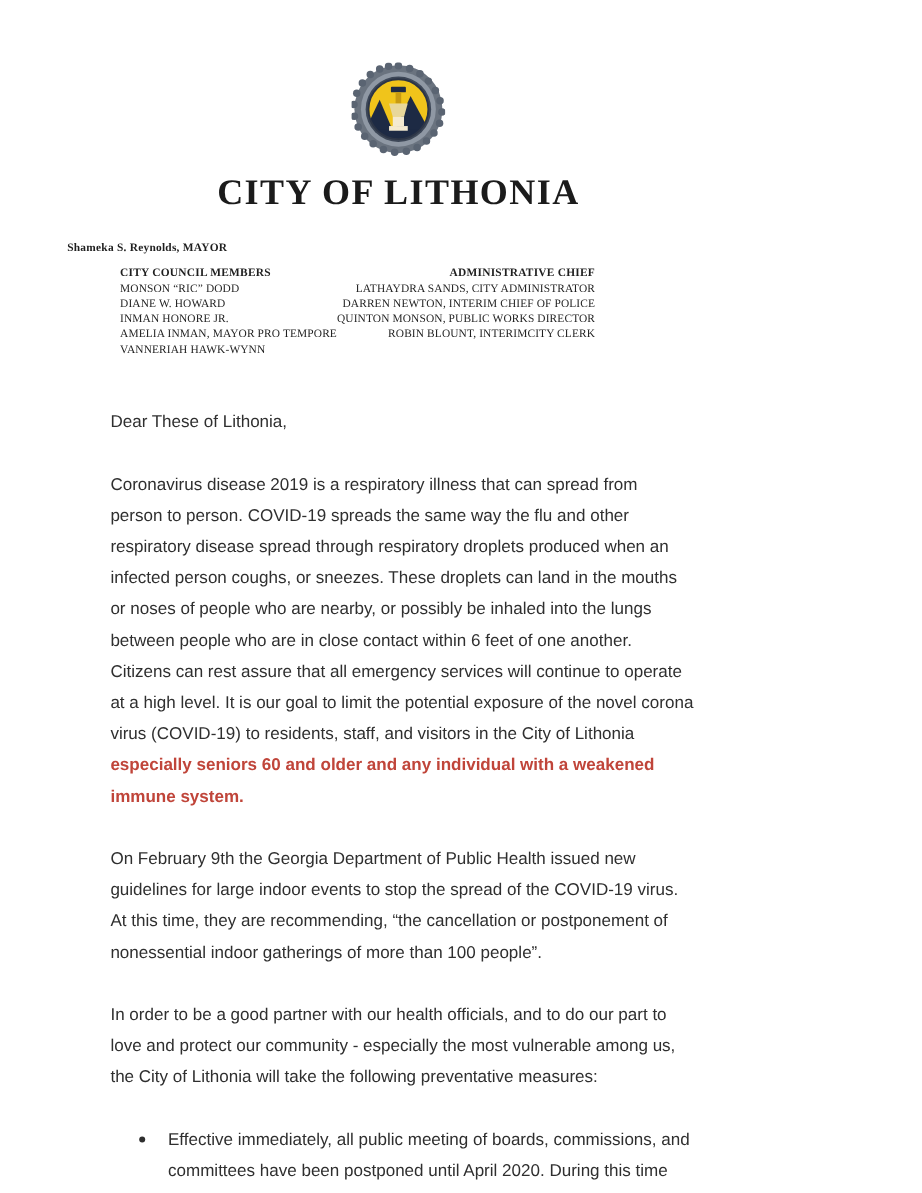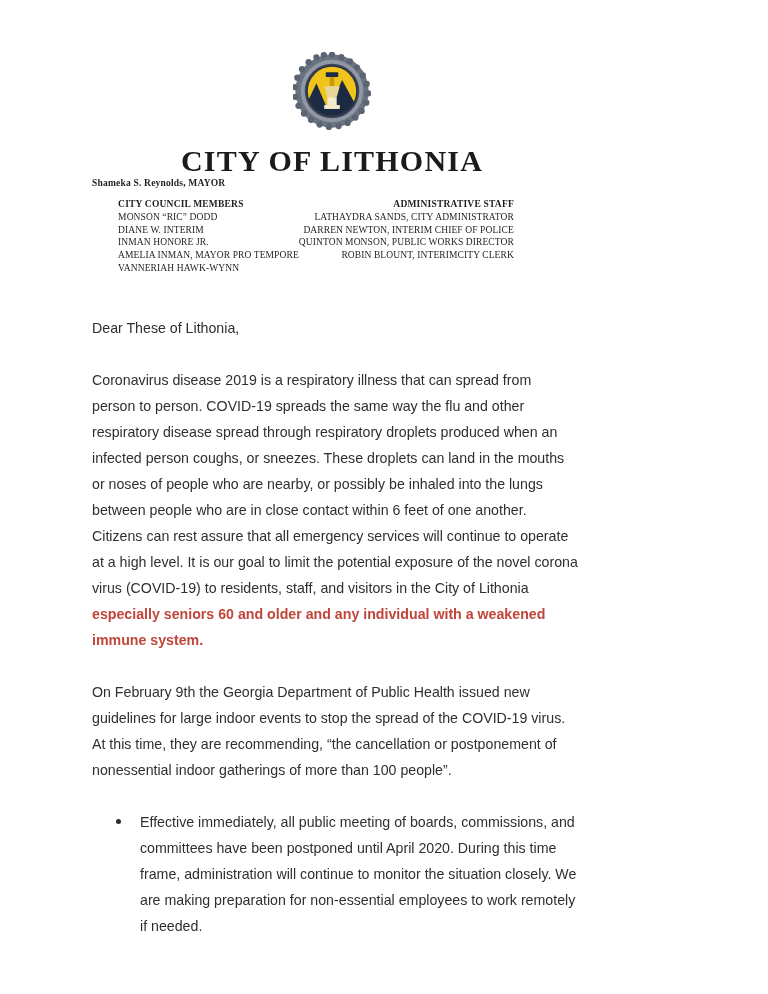--- a/index.html
+++ b/index.html
@@ -47,21 +47,22 @@
     font-weight: bold;
     font-size: 30px;
     letter-spacing: 1.2px;
     color: #1b1b1b;
     margin-top: 14px;
   }
 
   
   .officials {
     position: relative;
-    padding-left: 92px;
+    margin-top: 24px;
+    padding-left: 56px;
     padding-right: 124px;
     font-family: "Liberation Serif", "DejaVu Serif", serif;
     color: #1f1f1f;
   }
 
   .mayor-line {
     font-size: 9.5px;
     font-weight: bold;
     letter-spacing: 0.2px;
     margin-bottom: 10px;
@@ -211,46 +212,47 @@
 
   <div class="officials">
 
     <div class="mayor-line">Shameka S. Reynolds, MAYOR</div>
 
     <div class="officials-cols">
 
       <div class="council-col">
         <div class="col-heading">CITY COUNCIL MEMBERS</div>
         <div class="col-item">MONSON “RIC” DODD</div>
-        <div class="col-item">DIANE W. INTERIM</div>
+        <div class="col-item">DIANE W. HOWARD</div>
         <div class="col-item">INMAN HONORE JR.</div>
         <div class="col-item">AMELIA INMAN, MAYOR PRO TEMPORE</div>
         <div class="col-item">VANNERIAH HAWK-WYNN</div>
       </div>
 
       <div class="admin-col">
-        <div class="col-heading">ADMINISTRATIVE STAFF</div>
+        <div class="col-heading">ADMINISTRATIVE CHIEF</div>
         <div class="col-item">LATHAYDRA SANDS, CITY ADMINISTRATOR</div>
         <div class="col-item">DARREN NEWTON, INTERIM CHIEF OF POLICE</div>
         <div class="col-item">QUINTON MONSON, PUBLIC WORKS DIRECTOR</div>
         <div class="col-item">ROBIN BLOUNT, INTERIMCITY CLERK</div>
       </div>
 
     </div>
   </div>
 
   <div class="letter">
 
 
     <p class="salutation">Dear These of Lithonia,</p>
 
     <p><span>Coronavirus disease 2019 is a respiratory illness that can spread from person to person. COVID-19 spreads the same way the flu and other respiratory disease spread through respiratory droplets produced when an infected person coughs, or sneezes. These droplets can land in the mouths or noses of people who are nearby, or possibly be inhaled into the lungs between people who are in close contact within 6 feet of one another. Citizens can rest assure that all emergency services will continue to operate at a high level. It is our goal to limit the potential exposure of the novel corona virus (COVID-19) to residents, staff, and visitors in the City of Lithonia </span><span class="highlight-red">especially seniors 60 and older and any individual with a weakened immune system.</span></p>
 
     <p>On February 9th the Georgia Department of Public Health issued new guidelines for large indoor events to stop the spread of the COVID-19 virus. At this time, they are recommending, “the cancellation or postponement of nonessential indoor gatherings of more than 100 people”.</p>
 
+    <p>In order to be a good partner with our health officials, and to do our part to love and protect our community - especially the most vulnerable among us, the City of Lithonia will take the following preventative measures:</p>
 
     <ul class="measures">
       <li>
         <span class="bullet-dot"></span>
         <span>Effective immediately, all public meeting of boards, commissions, and committees have been postponed until April 2020. During this time frame, administration will continue to monitor the situation closely. We are making preparation for non-essential employees to work remotely if needed.</span>
       </li>
 
     </ul>
 
   </div>

